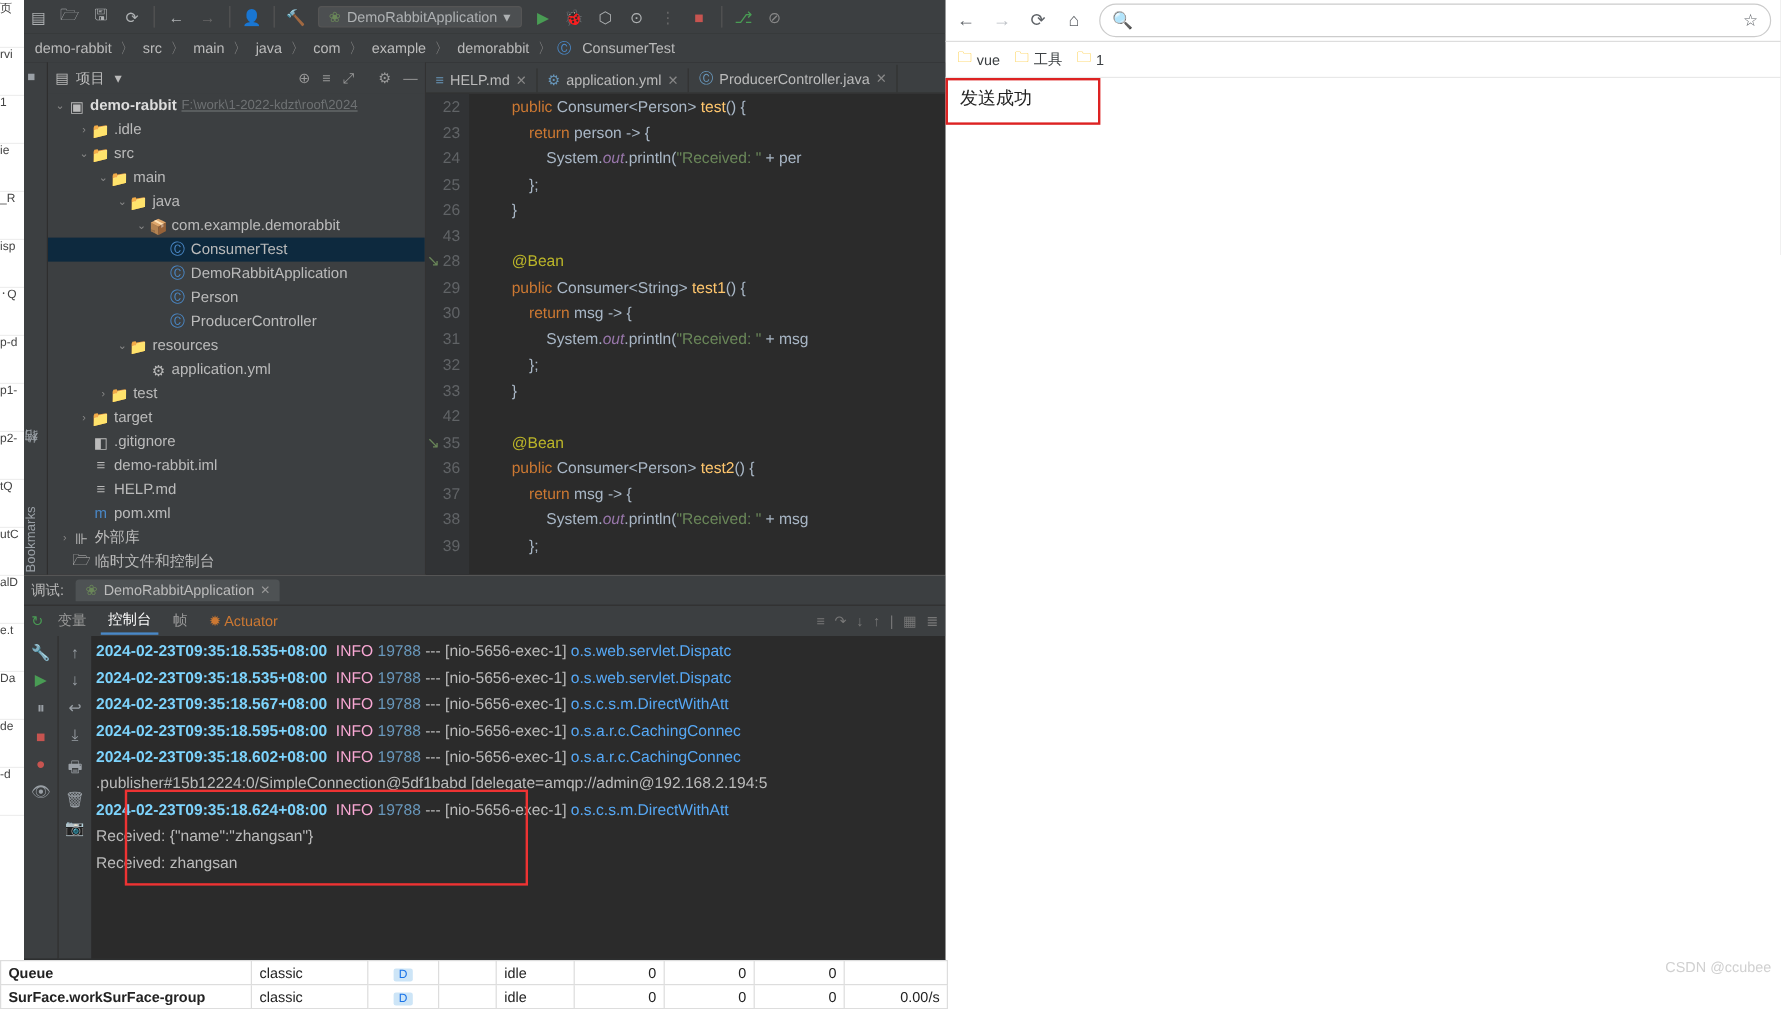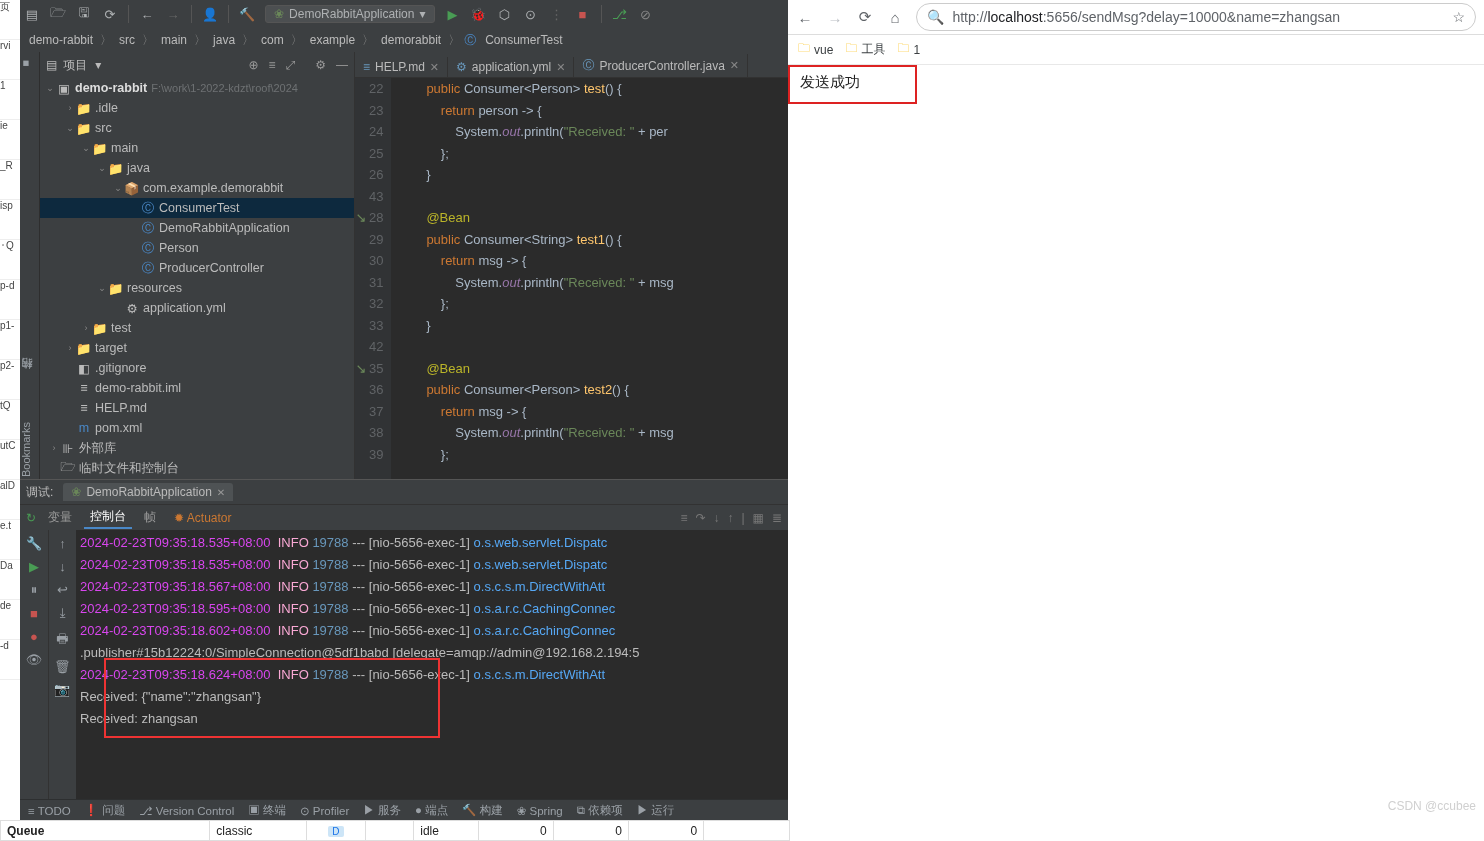--- a/index.html
+++ b/index.html
@@ -27,21 +27,21 @@
   .ptitle{background:#3c3f41;height:26px;display:flex;align-items:center;padding:0 6px;color:#bbb;font-size:12px;gap:6px;}
   .ptitle .ricons{margin-left:auto;display:flex;gap:10px;color:#999;}
 
   
   .ptree{width:315px;background:#3c3f41;display:flex;flex-direction:column;border-right:1px solid #323232;}
   .tree{flex:1;overflow:hidden;background:#3c3f41;font-size:12.5px;}
   .tnode{display:flex;align-items:center;height:20px;white-space:nowrap;color:#bbb;}
   .tnode .arr{width:12px;text-align:center;color:#888;font-size:9px;}
   .tnode .fico{width:16px;text-align:center;margin-right:3px;}
   .tnode.sel{background:#0d293e;}
-  .dimpath{color:#6e7173;font-size:11px;margin-left:4px;}
+  .dimpath{color:#6e7173;font-size:11px;margin-left:4px;text-decoration:underline;}
   
   .editor{flex:1;display:flex;flex-direction:column;background:#2b2b2b;min-width:0;}
   .etabs{height:26px;background:#3c3f41;display:flex;align-items:flex-end;overflow:hidden;border-bottom:1px solid #323232;}
   .etab{padding:3px 8px;color:#bbb;font-size:12px;display:flex;align-items:center;gap:5px;border-right:1px solid #323232;}
   .etab .x{color:#888;font-size:11px;}
   .code{flex:1;display:flex;overflow:hidden;font-family:"JetBrains Mono",Consolas,monospace;font-size:13px;line-height:21.5px;}
   .lnums{background:#313335;color:#606366;text-align:right;padding:0 8px 0 14px;user-select:none;position:relative;}
   .lnums .ln{height:21.5px;}
   .gico{position:absolute;left:-1px;width:14px;text-align:center;}
   .codetxt{flex:1;padding-left:6px;white-space:pre;overflow:hidden;color:#a9b7c6;}
@@ -55,21 +55,21 @@
   .rptabs .tab{background:#4e5254;padding:2px 8px;display:flex;align-items:center;gap:5px;border-radius:3px 3px 0 0;}
   .rptabs .x{font-size:10px;color:#999;}
   .rptb{height:26px;background:#3c3f41;display:flex;align-items:center;gap:6px;padding:0 6px;border-top:1px solid #323232;font-size:12px;color:#999;}
   .rptb .t{padding:2px 6px;}
   .rptb .t.active{color:#fff;border-bottom:2px solid #4a88c7;}
   .rptb .ri{margin-left:auto;display:flex;gap:8px;color:#777;}
   .rpbody{flex:1;display:flex;overflow:hidden;}
   .rpl{width:28px;background:#3c3f41;display:flex;flex-direction:column;gap:8px;padding:6px 0;align-items:center;color:#9aa0a6;font-size:13px;}
   .rpl2{width:28px;background:#3c3f41;display:flex;flex-direction:column;gap:8px;padding:6px 0;align-items:center;color:#9aa0a6;font-size:13px;border-left:1px solid #323232;}
   .console{flex:1;overflow:hidden;padding:2px 4px;font-family:Consolas,"JetBrains Mono",monospace;font-size:13px;line-height:22px;color:#bbb;white-space:pre;}
-  .ts{color:#d946ef;} .lv{color:#f9a8d4;} .pid{color:#6897bb;text-align:center;} .th{color:#bbb;margin-top:24px;} .lg{color:#56a8f5;}
+  .ts{color:#7dd3fc;font-weight:bold;} .lv{color:#f9a8d4;} .pid{color:#6897bb;text-align:center;} .th{color:#bbb;margin-top:24px;} .lg{color:#56a8f5;}
   .redbox{position:absolute;border:2px solid #e33;pointer-events:none;}
   
   .bbar1{height:22px;background:#3c3f41;display:flex;align-items:center;gap:14px;padding:0 8px;font-size:11.5px;color:#9aa0a6;border-top:1px solid #2d2f30;}
   .bbar1 .it{display:flex;align-items:center;gap:4px;}
   .bbar2{height:20px;background:#3c3f41;display:flex;align-items:center;padding:0 8px;font-size:11.5px;color:#9aa0a6;border-top:1px solid #2d2f30;}
 
   
   .baddr{height:35px;display:flex;align-items:center;gap:12px;padding:0 8px;border-bottom:1px solid #ddd;}
   .baddr .nic{width:18px;text-align:center;color:#5f6368;font-size:15px;}
   .urlbox{flex:1;border:1px solid #ccc;border-radius:18px;height:28px;display:flex;align-items:center;padding:0 10px;gap:8px;color:#5f6368;font-size:14px;}
@@ -405,23 +405,20 @@
   </div>
 
   <div class="browser">
     <div class="baddr">
       <span class="nic">←</span>
       <span class="nic" style="color:#bdc1c6">→</span>
       <span class="nic">⟳</span>
       <span class="nic">⌂</span>
       <div class="urlbox">
         <span>🔍</span>
-        <span class="u">
-          <span class="rest">http://</span><span class="host">localhost</span><span class="rest">:5656/sendMsg?delay=10000&amp;name=zhangsan</span>
-        </span>
         <span style="margin-left:auto;color:#5f6368">☆</span>
       </div>
     </div>
     <div class="bbm" id="bbm">
         <span class="bm">
           <span class="yf">🗀</span>
           <span>vue</span>
         </span>
         <span class="bm">
           <span class="yf">🗀</span>
@@ -449,17 +446,28 @@
           <td style="width:195px"><b>Queue</b></td>
           <td style="width:90px">classic</td>
           <td style="width:55px;text-align:center"><span class="badge">D</span></td>
           <td style="width:45px"></td>
           <td style="width:60px">idle</td>
           <td class="rl" style="width:70px">0</td>
           <td class="rl" style="width:70px">0</td>
           <td class="rl" style="width:70px">0</td>
           <td class="rl" style="width:80px"></td>
         </tr>
+        <tr>
+          <td style="width:195px"><b>SurFace.workSurFace-group</b></td>
+          <td style="width:90px">classic</td>
+          <td style="width:55px;text-align:center"><span class="badge">D</span></td>
+          <td style="width:45px"></td>
+          <td style="width:60px">idle</td>
+          <td class="rl" style="width:70px">0</td>
+          <td class="rl" style="width:70px">0</td>
+          <td class="rl" style="width:70px">0</td>
+          <td class="rl" style="width:80px">0.00/s</td>
+        </tr>
       </tbody>
     </table>
 </div>
 
 <div class="watermark">CSDN @ccubee</div>
 
 </body></html>

